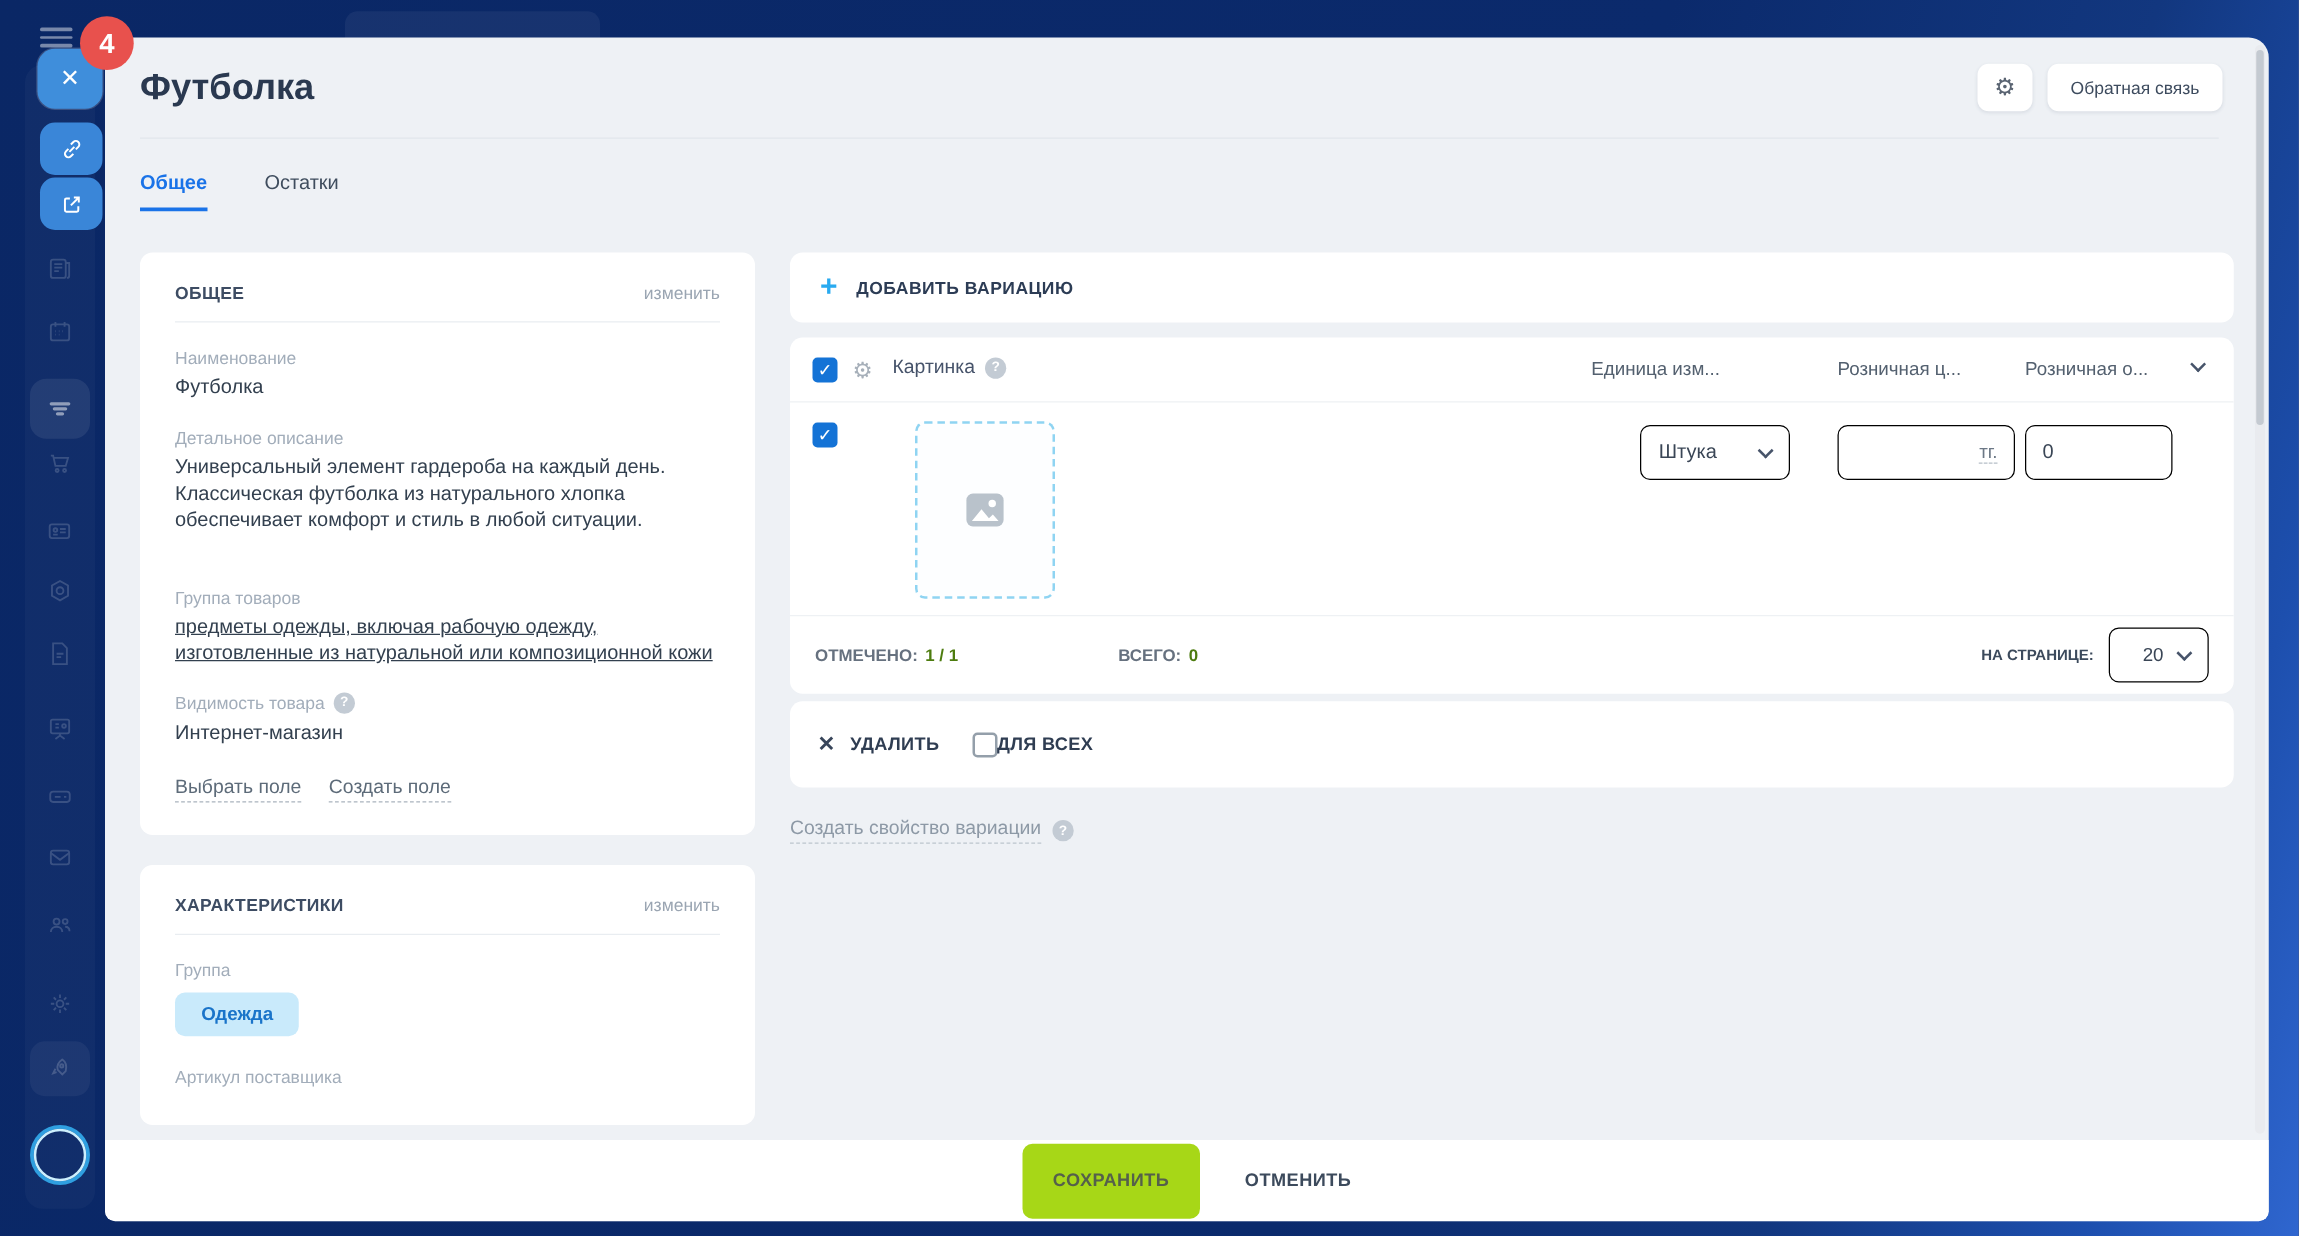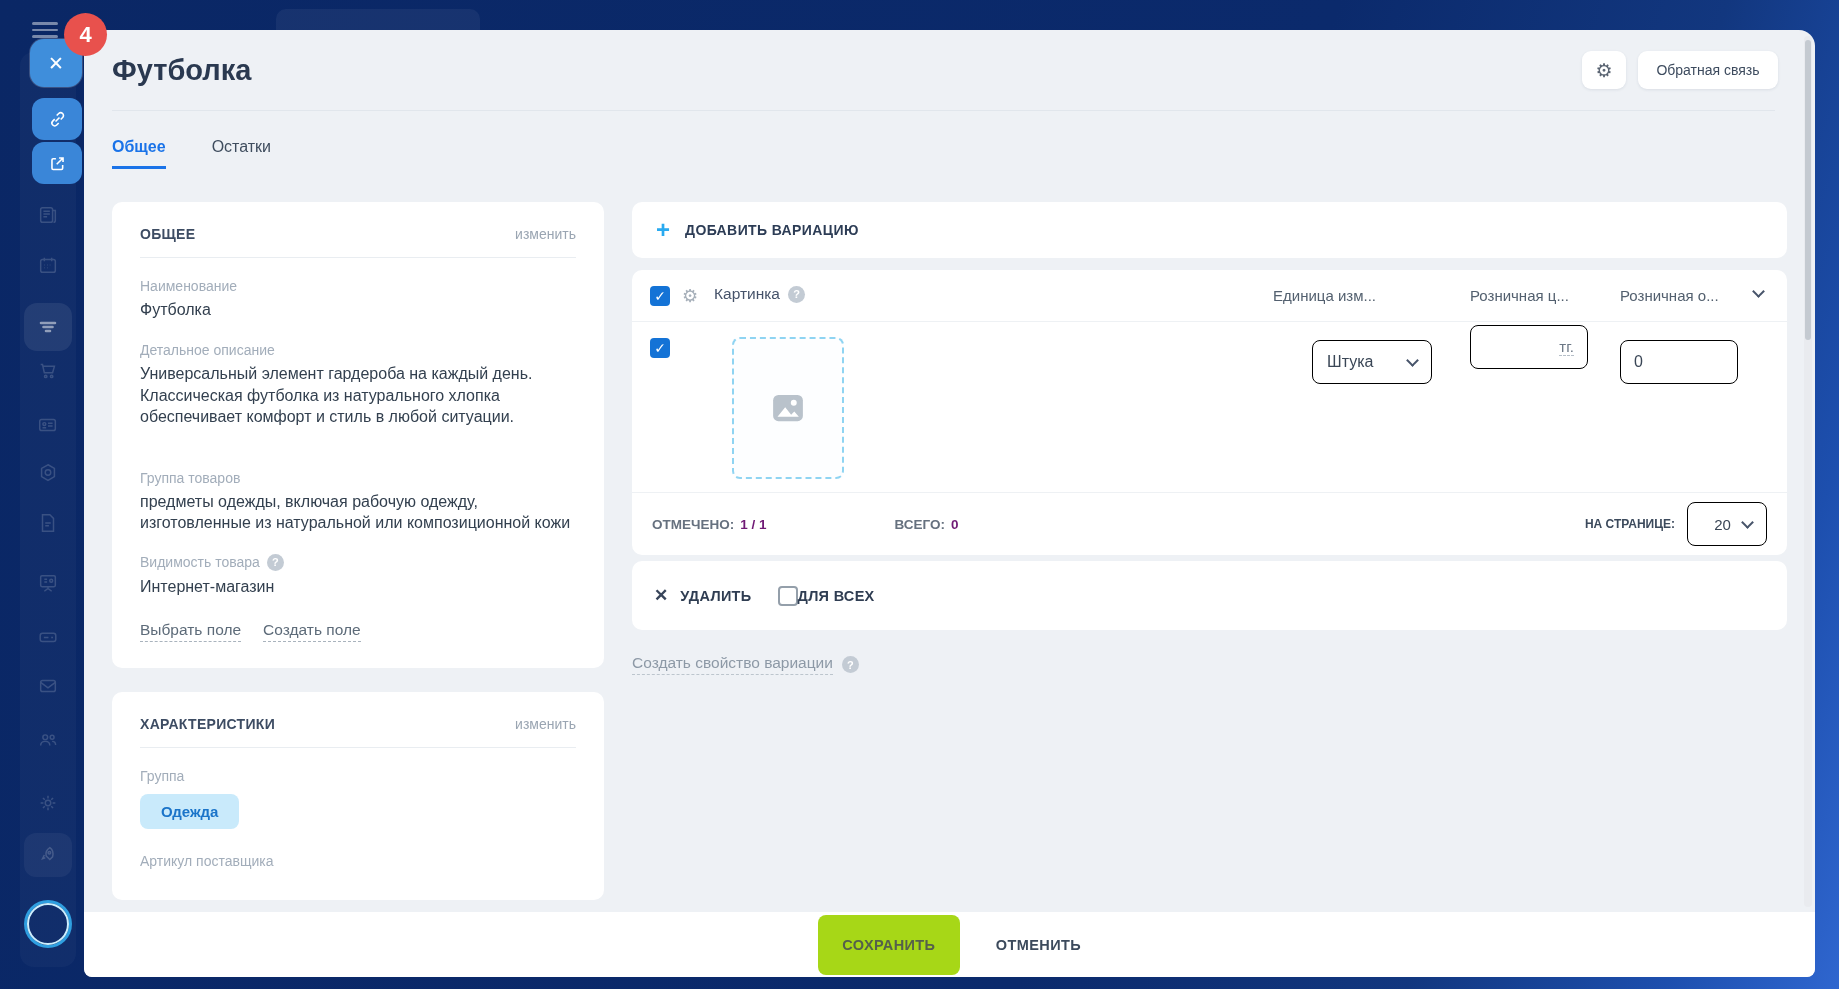--- a/index.html
+++ b/index.html
@@ -58,21 +58,21 @@
   .card{ background:#fff; border-radius:10px; padding:24px 28px 26px; }
   .card + .card{ margin-top:24px; }
   .card-head{ display:flex; align-items:baseline; }
   .card-title{ font-size:14px; font-weight:bold; color:#3d4c63; letter-spacing:.3px; }
   .edit-link{ margin-left:auto; font-size:14px; color:#9aa5b2; cursor:pointer; }
   .card-divider{ height:1px; background:#e9edf1; margin:15px 0 20px; }
   .f-label{ font-size:14px; color:#a2adba; margin-bottom:5px; display:flex; align-items:center; gap:7px; }
   .f-value{ font-size:16px; color:#33404f; line-height:1.34; }
   .help{ width:17px; height:17px; border-radius:50%; background:#c3cbd4; color:#fff; font-size:11px; font-weight:bold;
     display:inline-flex; align-items:center; justify-content:center; flex:0 0 auto; }
-  .mb22{ margin-bottom:22px; } .mb42{ margin-bottom:42px; } .mb20{ margin-bottom:20px; }
+  .mb22{ margin-bottom:22px; } .mb42{ margin-bottom:42px; } .mb20{ margin-bottom:20px;text-decoration:underline; }
   .dash-link{ font-size:15.5px; color:#5d6b79; border-bottom:1px dashed #a9b3bd; padding-bottom:2px; cursor:pointer; }
   .links-row{ display:flex; gap:22px; margin-top:24px; }
   .tag{ display:inline-block; background:#c9eafb; color:#1a74c9; font-weight:bold; font-size:15px;
     padding:9px 21px; border-radius:8px; margin-bottom:24px; }
 
   
   .right-col{ position:absolute; left:548px; top:172px; width:1155px; }
   .add-card{ background:#fff; border-radius:10px; height:56px; display:flex; align-items:center; padding:0 24px;
     margin-bottom:12px; cursor:pointer; }
   .plus{ color:#29aaf0; font-size:24px; font-weight:bold; margin-right:15px; line-height:1; }
@@ -96,21 +96,21 @@
   .select .txt{ flex:1; }
   .chev{ width:9px; height:9px; border-right:2px solid #47546a; border-bottom:2px solid #47546a;
     transform:rotate(45deg); margin-top:-4px; flex:0 0 auto; }
   .input-wrap{ display:flex; align-items:center; padding:0 13px; }
   .input-wrap input{ border:none; outline:none; flex:1; width:30px; font-size:16px; color:#3a4656;
     font-family:"Liberation Sans",sans-serif; background:transparent; }
   .suffix{ font-size:15px; color:#6c7886; border-bottom:1px dashed #b6bfc8; }
 
   .t-foot{ height:62px; display:flex; align-items:center; padding:0 20px; }
   .cnt-label{ font-size:13.5px; font-weight:bold; color:#66717f; }
-  .cnt-value{ font-size:13.5px; font-weight:bold; color:#701a75; margin-left:6px; }
+  .cnt-value{ font-size:13.5px; font-weight:bold; color:#4d7c0f; margin-left:6px; }
   .total-group{ margin-left:128px; display:flex; }
   .pp-group{ margin-left:auto; display:flex; align-items:center; gap:12px; }
   .pp-label{ font-size:12px; font-weight:bold; color:#3c4a5c; }
   .pp-select{ width:80px; }
   .pp-select .txt{ font-size:15px; text-align:center; }
 
   .actions-card{ background:#fff; border-radius:10px; height:69px; margin-top:6px; display:flex; align-items:center;
     padding:0 22px; gap:26px; }
   .del-btn{ display:flex; align-items:center; gap:12px; cursor:pointer; }
   .del-x{ color:#38455a; font-size:17px; font-weight:bold; }
@@ -352,21 +352,21 @@
             <svg width="42" height="42" viewBox="0 0 24 24">
                 <rect x="3.5" y="4.5" width="17" height="15" rx="3" fill="#b9c2cb"></rect>
                 <circle cx="15.3" cy="9" r="1.7" fill="#fff"></circle>
                 <path d="M6 17l4.4-5.4 3.4 4.2 1.8-1.8 2.6 3z" fill="#fff"></path>
               </svg>
           </div>
           <div class="ctrl select abs" style="left:680px; top:18px; width:120px">
             <span class="txt">Штука</span>
             <span class="chev"></span>
           </div>
-          <div class="ctrl input-wrap abs" style="left:838px; top:3px; width:118px">
+          <div class="ctrl input-wrap abs" style="left:838px; top:18px; width:142px">
             <input type="text" style="">
             <span class="suffix">тг.</span>
           </div>
           <div class="ctrl input-wrap abs" style="left:988px; top:18px; width:118px">
             <input type="text" value="0" style="">
           </div>
         </div>
 
         <div class="t-foot">
           <span class="cnt-label">ОТМЕЧЕНО:</span>

